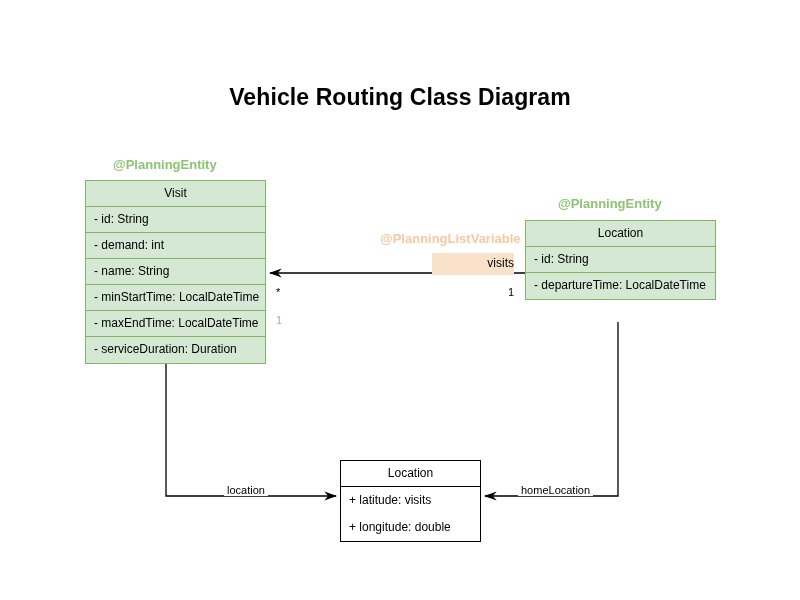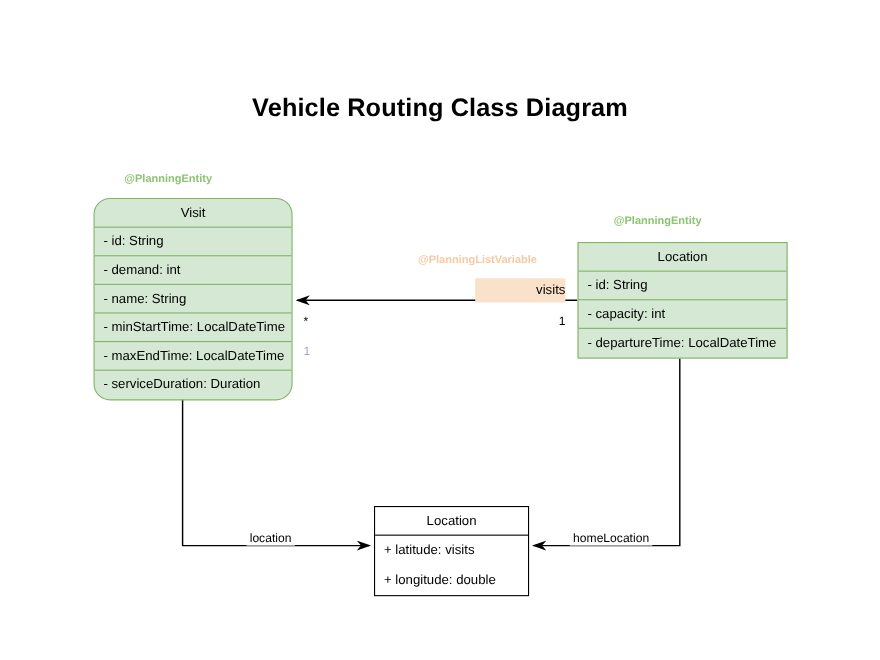--- a/index.html
+++ b/index.html
@@ -28,21 +28,21 @@
     text-align: center;
     font-size: 23px;
     font-weight: bold;
     color: #000000;
     letter-spacing: 0.1px;
   }
 
   
   .annotation {
     position: absolute;
-    font-size: 10px;
+    font-size: 13px;
     font-weight: bold;
     white-space: nowrap;
   }
   .annotation.green  { color: #8cc472; }
   .annotation.peach  { color: #f6c9a2; }
 
   
   .uml-class {
     position: absolute;
     box-sizing: border-box;
@@ -140,36 +140,35 @@
       <path d="M166,362 L166,496 L336,496" stroke="#000000" stroke-width="1.3" fill="none" marker-end="url(#arrow-open)"></path>
     </g>
 
     <g>
       <path d="M618,322 L618,496 L485,496" stroke="#000000" stroke-width="1.3" fill="none" marker-end="url(#arrow-open)"></path>
     </g>
   </svg>
 
   <div class="annotation green" style="left:113px; top:157px;">@PlanningEntity</div>
 
-  <div class="uml-class green" style="left:85px; top:180px; width:181px;border-radius:15px;">
+  <div class="uml-class green" style="left:85px; top:180px; width:181px;">
     <div class="cls-header">Visit</div>
     <div class="cls-attr">- id: String</div>
     <div class="cls-attr">- demand: int</div>
     <div class="cls-attr">- name: String</div>
     <div class="cls-attr">- minStartTime: LocalDateTime</div>
     <div class="cls-attr">- maxEndTime: LocalDateTime</div>
     <div class="cls-attr">- serviceDuration: Duration</div>
   </div>
 
   <div class="annotation green" style="left:558px; top:196px;">@PlanningEntity</div>
 
   <div class="uml-class green" style="left:525px; top:220px; width:191px;">
     <div class="cls-header">Location</div>
     <div class="cls-attr">- id: String</div>
-    <div class="cls-attr">- capacity: int</div>
     <div class="cls-attr">- departureTime: LocalDateTime</div>
   </div>
 
   <div class="uml-class plain" style="left:340px; top:460px; width:141px;">
     <div class="cls-header">Location</div>
     <div class="cls-attr">+ latitude: visits</div>
     <div class="cls-attr">+ longitude: double</div>
   </div>
 
   <div class="annotation peach" style="left:352px; top:231px;margin-left:28px;">@PlanningListVariable</div>

